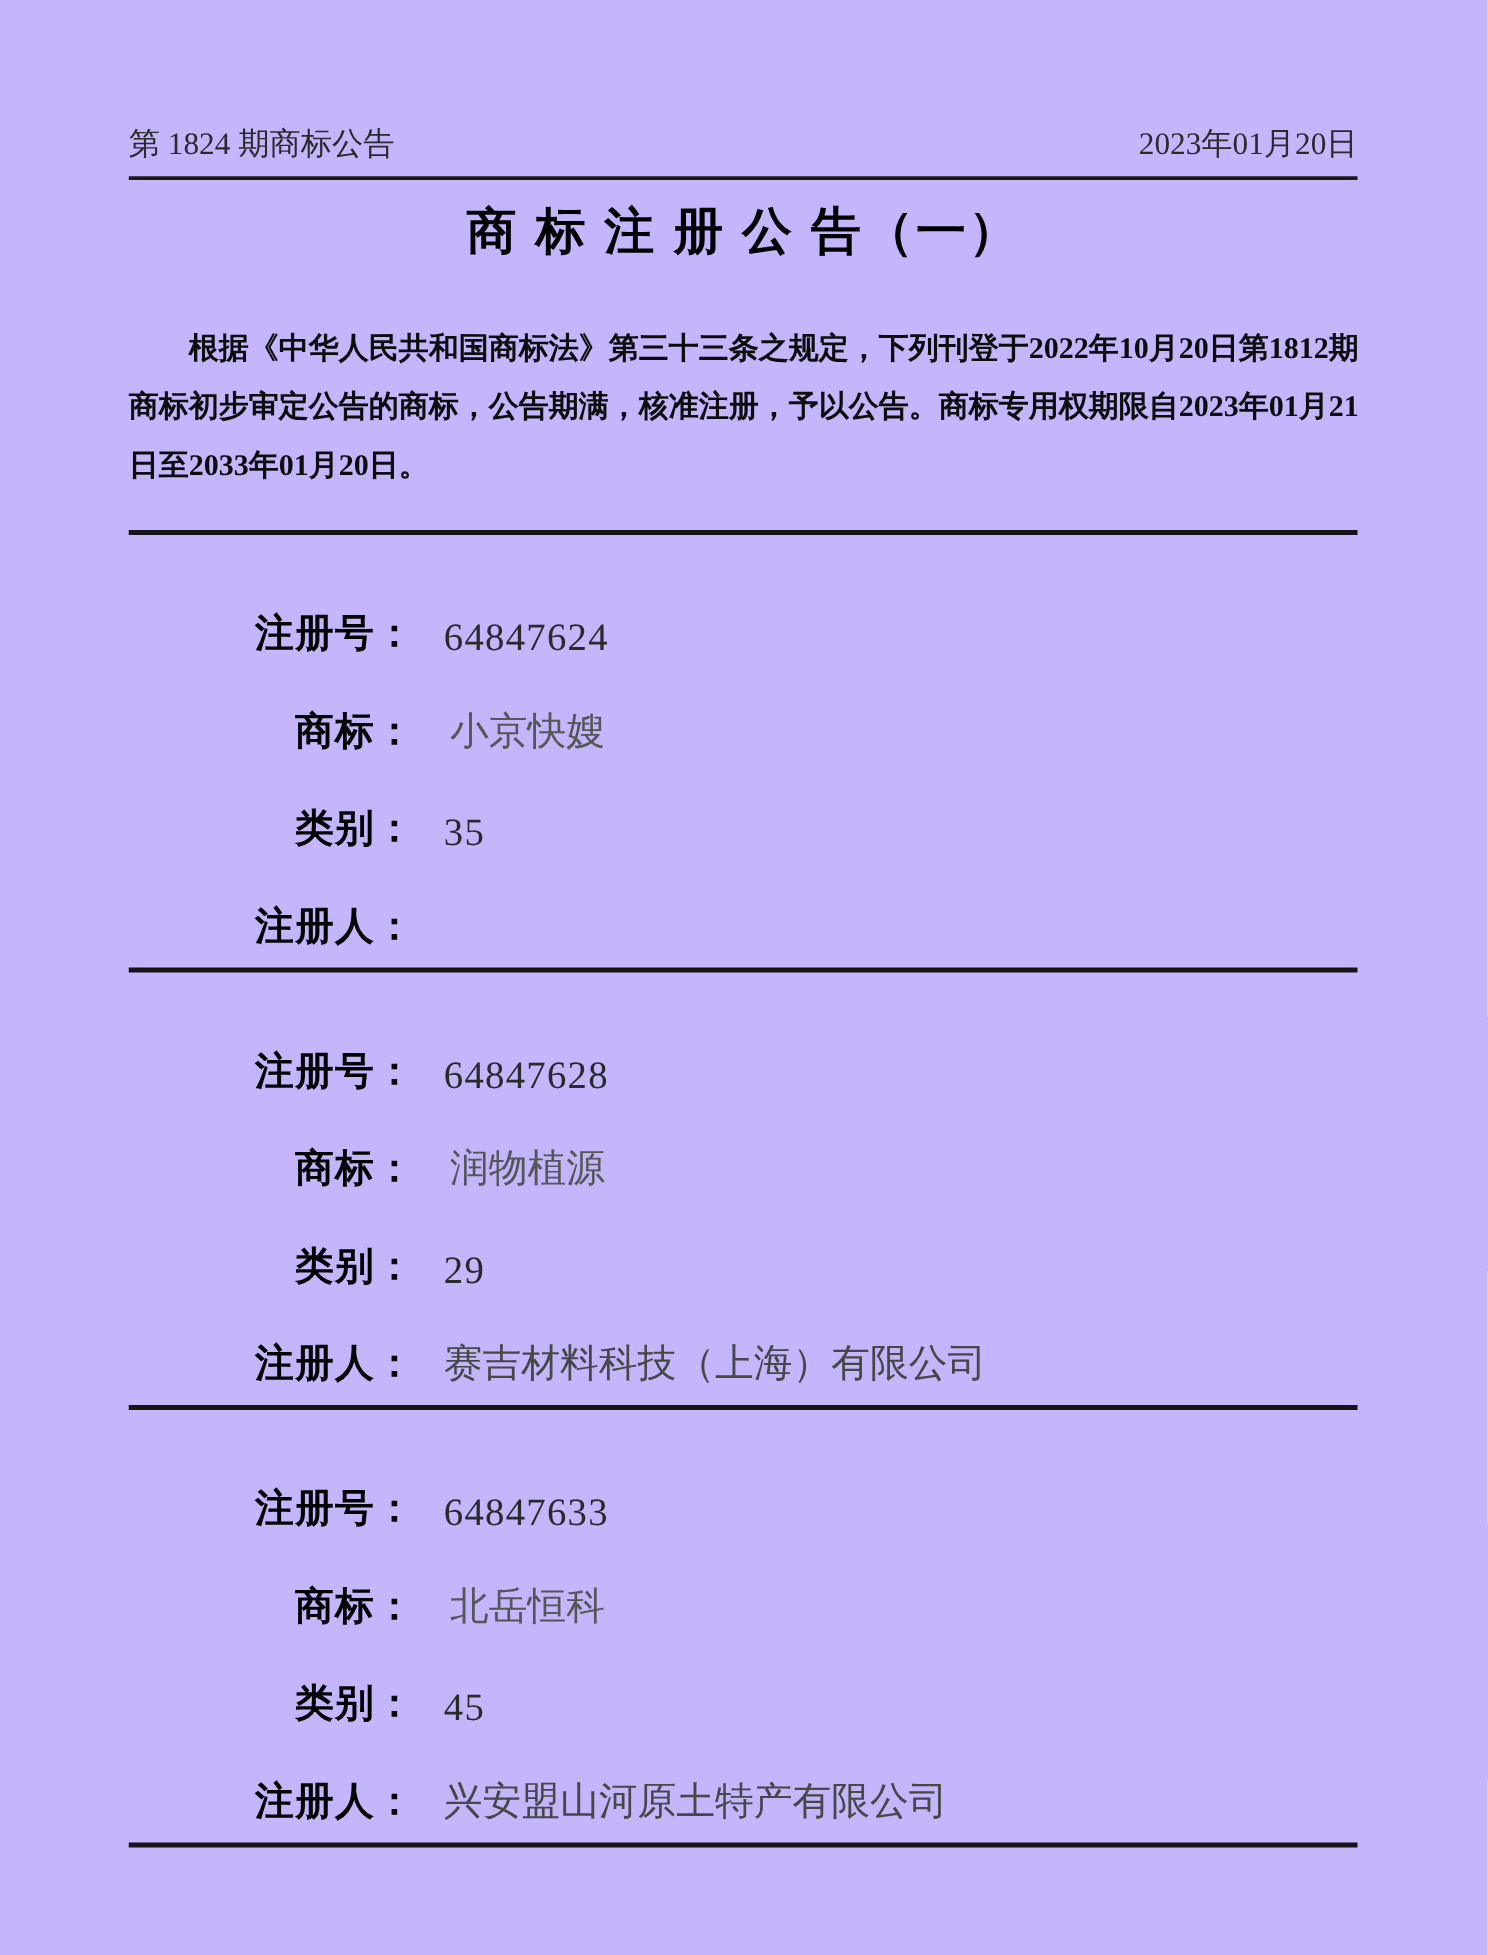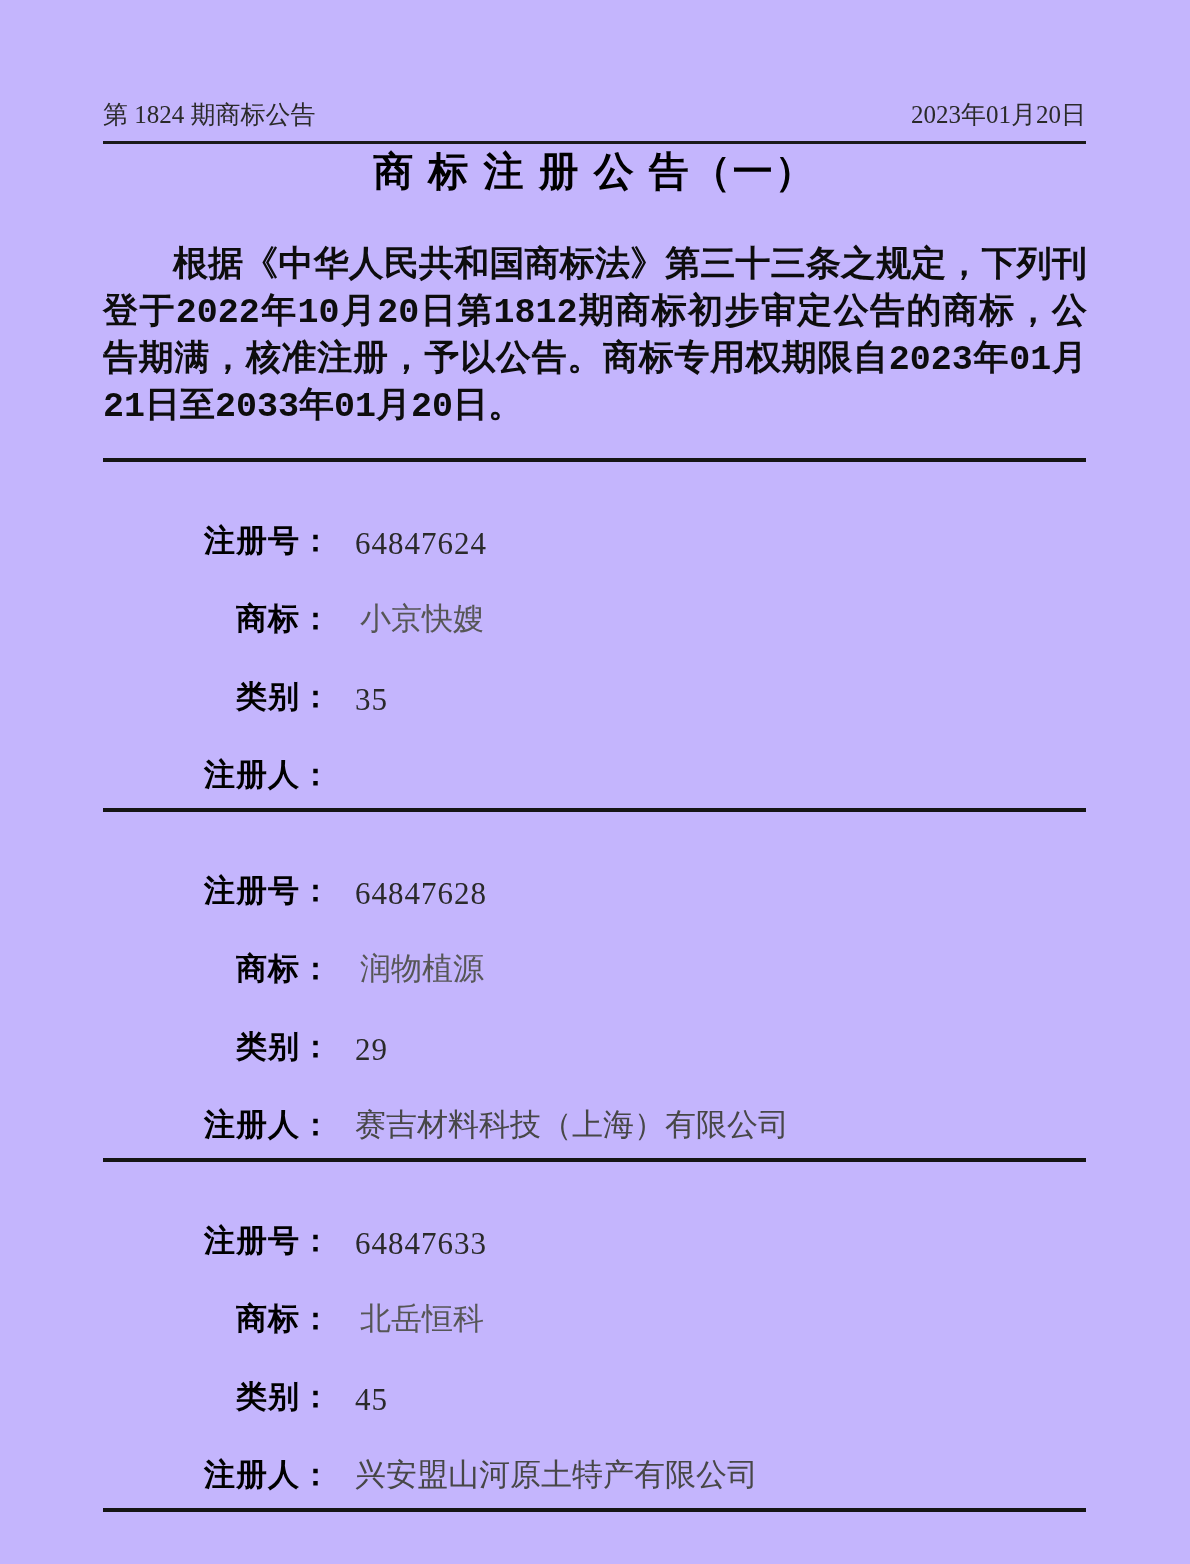--- a/index.html
+++ b/index.html
@@ -19,33 +19,33 @@
     align-items: flex-end;
     margin: 98px 104px 0 103px;
     font-size: 25px;
     color: #2a2a2a;
   }
   .header-rule {
     margin: 10px 104px 0 103px;
     border-top: 3px solid #1a1a1a;
   }
   .doc-title {
-    margin-top: 0;
+    margin-top: 13px;
     text-align: center;
     font-family: "Liberation Sans", sans-serif;
     font-weight: bold;
     font-size: 40px;
     letter-spacing: 2px;
     color: #000;
   }
   .intro {
     margin: 44px 103px 0 103px;
-    font-family: Liberation Mono, monospace;
+    font-family: Liberation Serif, serif;
     font-weight: bold;
-    font-size: 35px;
+    font-size: 24px;
     line-height: 47px;
     text-indent: 2em;
     text-align: justify;
     color: #0d0d0d;
   }
   .entry-rule {
     margin: 0 104px 0 103px;
     border-top: 4px solid #151515;
   }
   .entry-rule.first { margin-top: 27px; }

